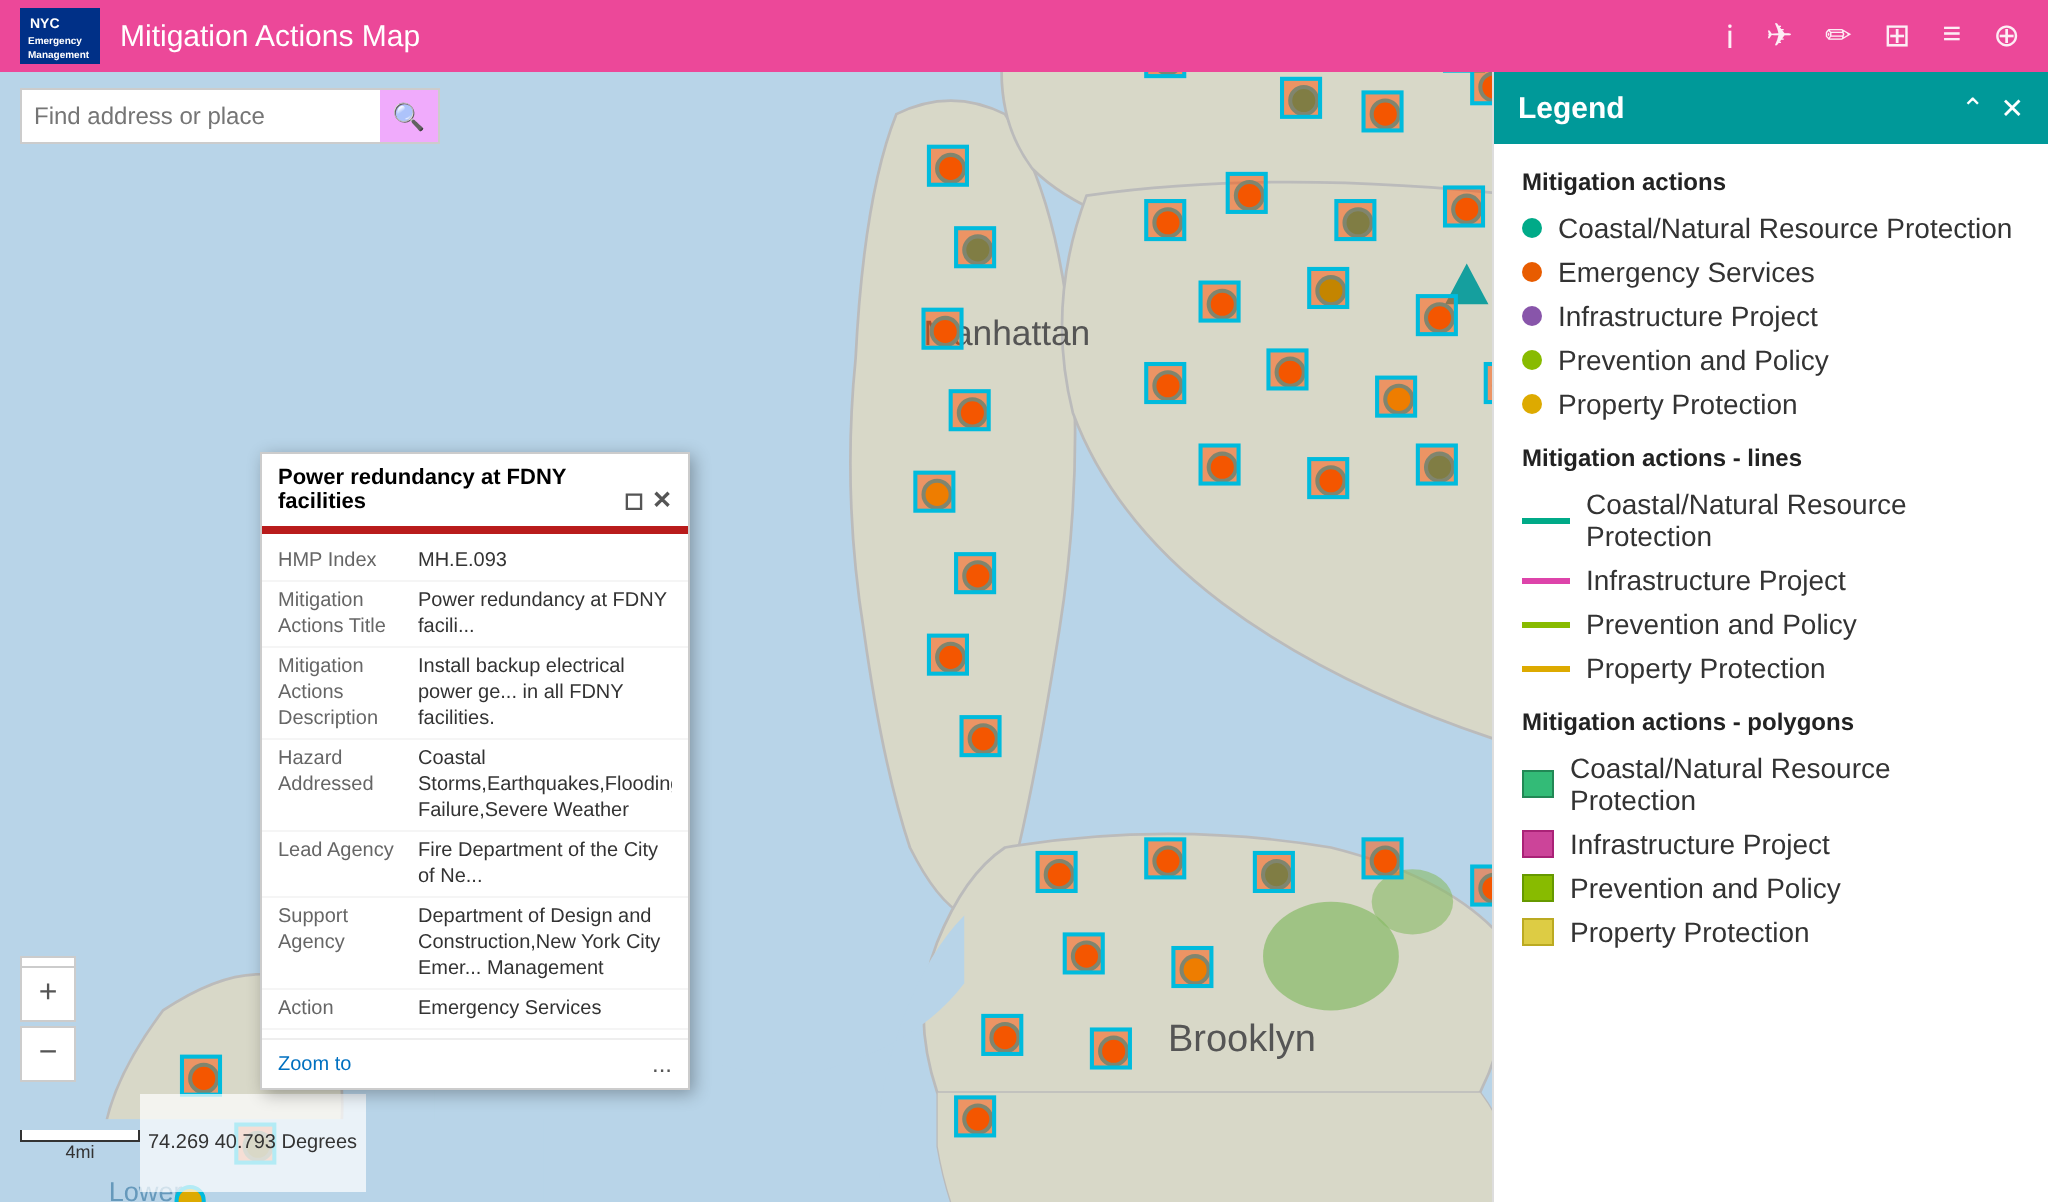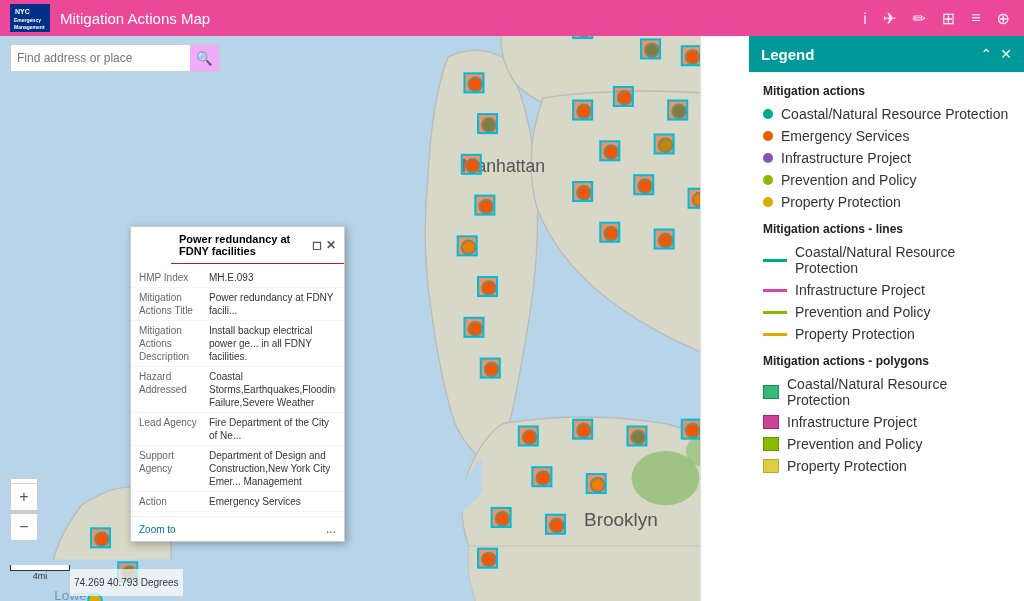--- a/index.html
+++ b/index.html
@@ -51,41 +51,41 @@
     }
 
     
     #popup {
       position: absolute; top: 190px; left: 130px; z-index: 200;
       background: white; border: 1px solid #ccc; width: 215px;
       box-shadow: 2px 2px 8px rgba(0,0,0,0.3); font-size: 11px;
     }
     #popup-header {
       background: white; padding: 6px 8px; font-weight: bold; font-size: 11px;
-      border-bottom: 1px solid #b91c1c; display: flex; justify-content: space-between; align-items: center; margin-left: 40px;
+      border-bottom: 4px solid #b91c1c; display: flex; justify-content: space-between; align-items: flex-end;
     }
     #popup-controls { display: flex; gap: 4px; }
     .popup-ctrl { cursor: pointer; color: #555; font-size: 12px; }
     #popup-content { padding: 4px 0; }
     .popup-row {
       display: flex; padding: 3px 8px; border-bottom: 1px solid #f5f5f5;
     }
     .popup-label { color: #666; width: 70px; flex-shrink: 0; font-size: 10px; line-height: 1.3; }
     .popup-value { color: #333; font-size: 10px; line-height: 1.3; flex: 1; overflow: hidden; }
     #popup-footer {
       display: flex; justify-content: space-between; align-items: center; padding: 5px 8px;
       border-top: 1px solid #eee;
     }
     #zoom-to-link { color: #0070c0; font-size: 10px; text-decoration: none; cursor: pointer; }
     #popup-more { color: #555; font-size: 12px; cursor: pointer; }
 
     
     #legend {
-      position: absolute; top: 36px; right: 0; width: 324px; bottom: 0;
-      background: white; border-left: 1px solid #ddd; z-index: 150; overflow-y: auto; padding-left: 48px;
+      position: absolute; top: 36px; right: 0; width: 278px; bottom: 0;
+      background: white; border-left: 1px solid #ddd; z-index: 150; overflow-y: auto;
     }
     #legend-header {
       background: #009999; color: white; padding: 8px 12px;
       display: flex; justify-content: space-between; align-items: center; height: 36px;
     }
     #legend-title { font-size: 15px; font-weight: 600; }
     #legend-header-controls { display: flex; gap: 8px; }
     .legend-ctrl { color: white; font-size: 14px; cursor: pointer; }
     #legend-body { padding: 12px 14px; }
     .legend-section-title {
@@ -128,21 +128,21 @@
     }
     #scale-line {
       width: 60px; height: 6px; border: 1px solid #333; border-top: none;
       background: white;
     }
     #scale-label { font-size: 9px; color: #333; text-align: center; }
 
     
     #coordinates {
       position: absolute; bottom: 5px; left: 70px; z-index: 100;
-      font-size: 10px; color: #333; background: rgba(255,255,255,0.7); padding: 8px 4px;
+      font-size: 10px; color: #333; background: rgba(255,255,255,0.7); padding: 19px 4px;
     }
   </style>
 </head>
 <body>
 
 <div id="header">
   <div id="header-logo">
     <svg width="36" height="28" viewBox="0 0 36 28">
       <rect width="36" height="28" fill="#003087"></rect>
       <text x="3" y="10" font-size="7" fill="white" font-weight="bold">NYC</text>

